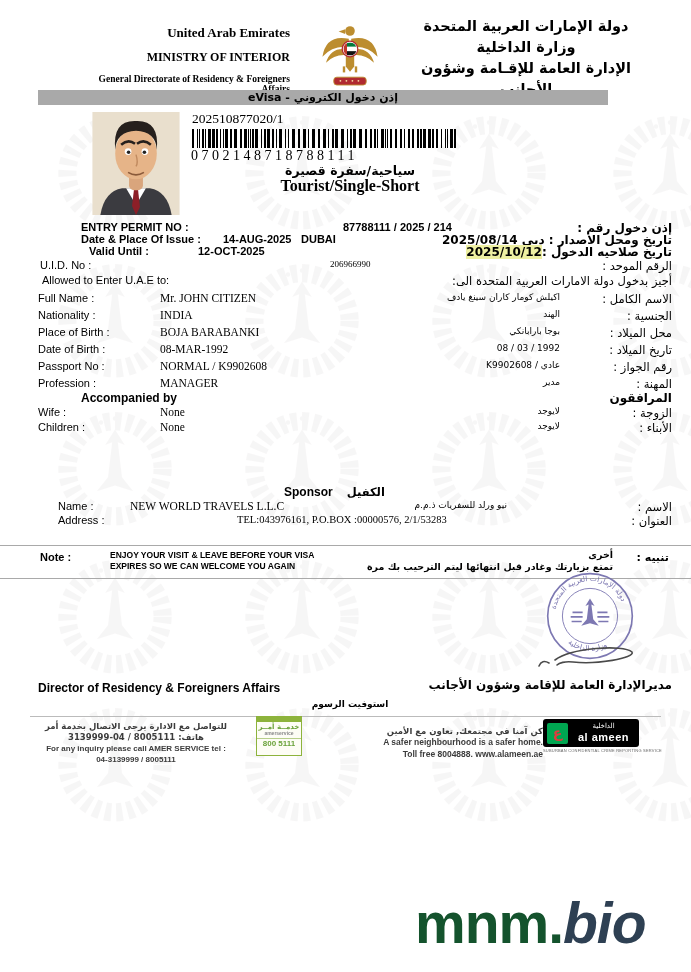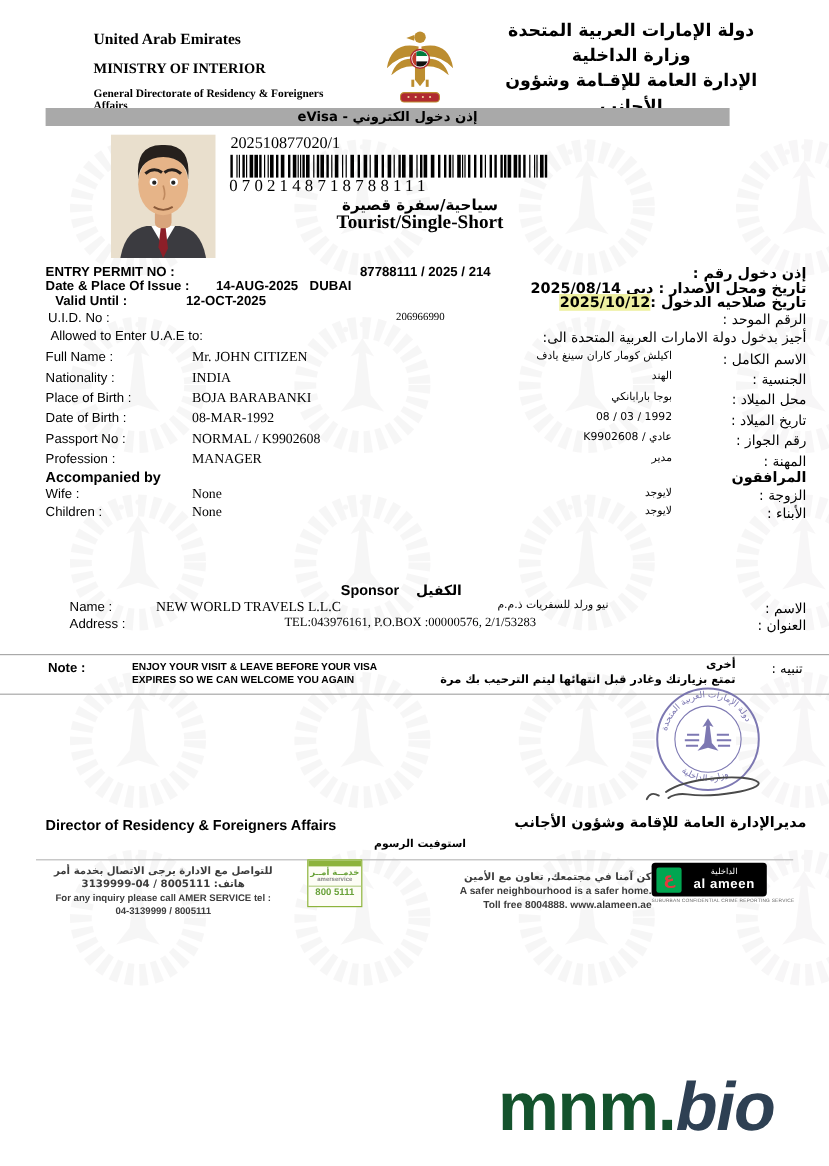--- a/index.html
+++ b/index.html
@@ -3,56 +3,56 @@
 <meta charset="utf-8">
 <style>
   html,body{margin:0;padding:0;background:#fff;}
   .page{position:relative;width:691px;height:972px;background:#fff;overflow:hidden;
         font-family:"Liberation Sans",sans-serif;color:#000;}
   .abs{position:absolute;}
   
   .wm-layer{position:absolute;inset:0;color:#8d7f84;pointer-events:none;}
   .wm{position:absolute;opacity:.065;}
   
-  .hdr-en{left:78px;top:25px;width:212px;text-align:left;font-family:"Liberation Serif",serif;font-weight:bold;}
+  .hdr-en{left:78px;top:25px;width:212px;text-align:right;font-family:"Liberation Serif",serif;font-weight:bold;}
   .hdr-en .l1{font-size:13px;}
   .hdr-en .l2{font-size:12px;margin-top:9px;}
   .hdr-en .l3{font-size:9.5px;margin-top:9px;}
   .hdr-ar{right:40px;top:16px;width:250px;text-align:center;direction:rtl;font-weight:bold;
           font-size:14.5px;font-family:"DejaVu Sans",sans-serif;line-height:1.45;}
   .emblem{left:320px;top:22px;}
   .titlebar{left:38px;top:90px;width:570px;height:15px;background:#a9a9a9;text-align:center;
             font-weight:bold;font-size:11px;line-height:15px;font-family:"DejaVu Sans",sans-serif;}
   
   .photo{left:92px;top:112px;width:88px;height:103px;}
   .fileno{left:192px;top:111px;font-family:"Liberation Serif",serif;font-size:13.5px;}
   .barcode{left:192px;top:129px;width:265px;height:19px;}
   .barcode i{position:absolute;top:0;height:100%;background:#000;}
   .bcnum{left:191px;top:148px;font-family:"Liberation Serif",serif;font-size:14px;letter-spacing:3.5px;}
   .type-ar{left:230px;top:163px;width:240px;text-align:center;font-size:12.5px;font-weight:bold;font-family:"DejaVu Sans",sans-serif;}
   .type-en{left:230px;top:177px;width:240px;text-align:center;font-size:16px;font-weight:bold;font-family:"Liberation Serif",serif;}
   
   .row{position:absolute;left:0;width:691px;height:15px;}
   .lbl{position:absolute;left:38px;font-size:11px;white-space:nowrap;}
   .val{position:absolute;left:160px;font-family:"Liberation Serif",serif;font-size:11.5px;white-space:nowrap;}
-  .b{font-weight:bold;}
+  .b{font-weight:bold;margin-left:43px;}
   .ar-lbl{position:absolute;right:19px;direction:rtl;font-size:11.5px;font-family:"DejaVu Sans",sans-serif;white-space:nowrap;}
   .ar-val{position:absolute;right:131px;direction:rtl;font-size:9px;font-family:"DejaVu Sans",sans-serif;white-space:nowrap;}
   .ar-line{position:absolute;right:19px;direction:rtl;font-size:12px;font-weight:bold;font-family:"DejaVu Sans",sans-serif;white-space:nowrap;}
   .hl{background:#eef0a2;}
   .hline{position:absolute;height:1px;background:#a9a9a9;}
   
   .sponsor-ttl{left:284px;top:485px;font-weight:bold;font-size:12px;display:flex;gap:14px;align-items:baseline;}
   .sponsor-ttl .ar{font-family:"DejaVu Sans",sans-serif;font-size:11.5px;}
   
   .note-lbl{position:absolute;left:40px;top:2px;font-weight:bold;font-size:11px;}
   .note-en{position:absolute;left:110px;top:1px;width:300px;font-size:8.5px;font-weight:bold;line-height:1.35;}
   .note-ar{position:absolute;right:78px;top:0;width:270px;direction:rtl;font-size:9.5px;font-weight:bold;
            font-family:"DejaVu Sans",sans-serif;line-height:1.3;}
-  .note-lbl-ar{position:absolute;right:22px;top:2px;direction:rtl;font-weight:normal;font-size:11px;font-family:"DejaVu Sans",sans-serif;}
+  .note-lbl-ar{position:absolute;right:22px;top:2px;direction:rtl;font-weight:bold;font-size:11px;font-family:"DejaVu Sans",sans-serif;}
   
   .stamp{left:544px;top:570px;width:92px;height:92px;opacity:.9;}
   .signature{left:533px;top:644px;width:108px;height:34px;}
   
   .dir-en{left:38px;top:681px;font-weight:bold;font-size:12px;}
   .dir-ar{right:19px;top:678px;direction:rtl;font-weight:bold;font-size:12px;font-family:"DejaVu Sans",sans-serif;}
   .fees{left:275px;top:699px;width:150px;text-align:center;font-size:9px;font-weight:bold;font-family:"DejaVu Sans",sans-serif;}
   
   .ft-left{left:30px;top:721px;width:212px;text-align:center;font-size:8px;font-weight:bold;color:#3c3c3c;line-height:1.35;}
   .ft-left .ar{font-size:8.5px;font-family:"DejaVu Sans",sans-serif;direction:rtl;}

